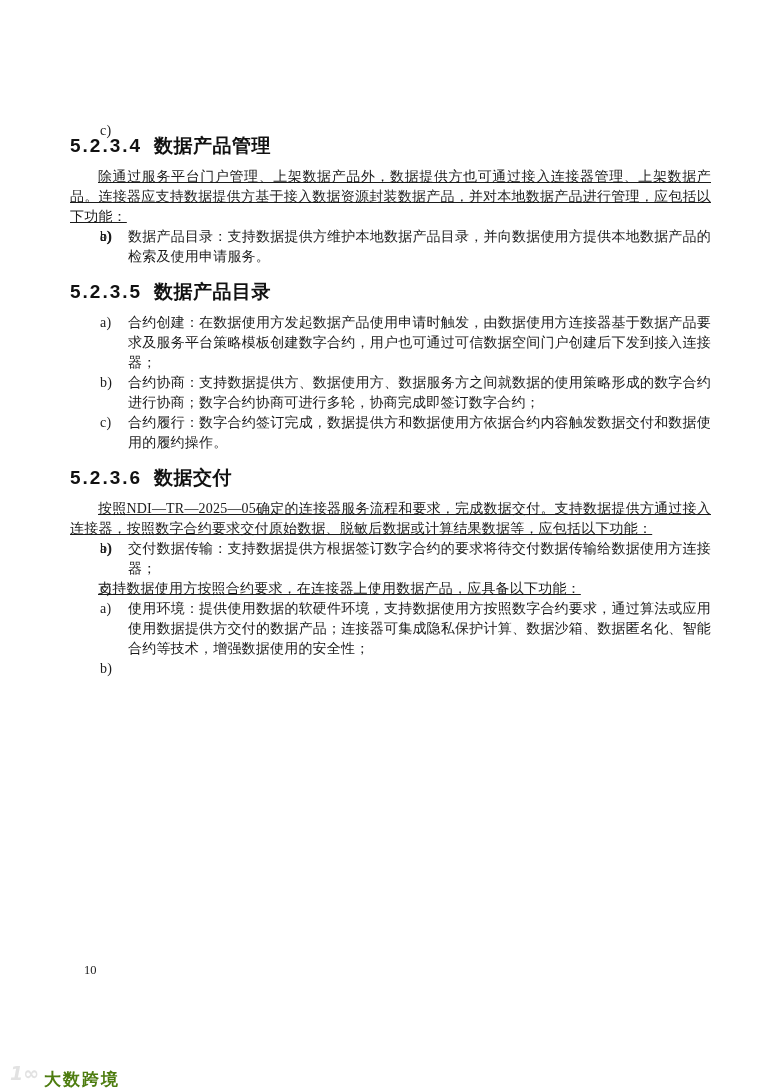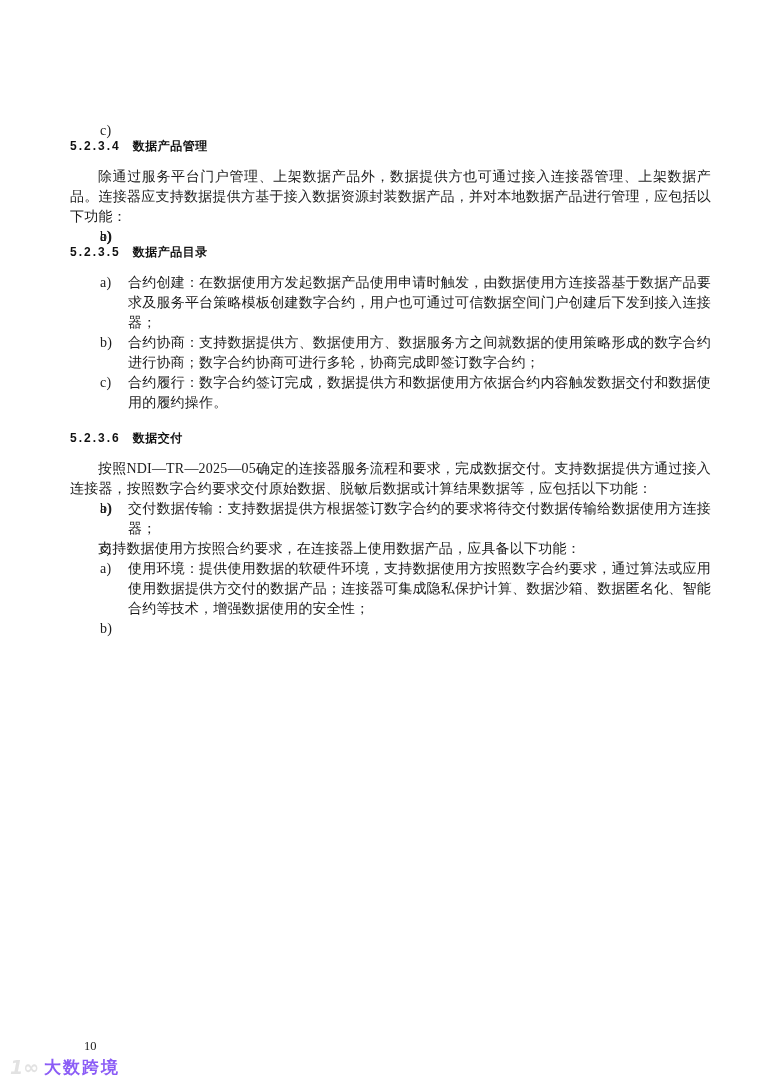--- a/index.html
+++ b/index.html
@@ -16,51 +16,52 @@
     position: absolute;
     left: 70px;
     top: 121px;
     width: 641px;
     font-size: 14px;
     line-height: 20px;
   }
   .sec-heading {
     font-family: "Liberation Sans", "DejaVu Sans", sans-serif;
     font-weight: bold;
-    font-size: 12px;
+    font-size: 19px;
     color: #111111;
     margin: 15px 0 11px 0;
     line-height: 20px;
   }
   .heading-num {
     letter-spacing: 2px;
     margin-right: 12px;
   }
   .heading-title { letter-spacing: 0.5px; }
   .para {
     margin: 0;
     text-align: justify;
     text-indent: 2em;
     letter-spacing: 0.2px;
+    text-decoration: underline;
   }
   .item {
     position: relative;
     padding-left: 58px;
     text-align: justify;
     letter-spacing: 0.2px;
   }
   .item-label {
     position: absolute;
     left: 30px;
     top: 0;
   }
   .page-number {
     position: absolute;
     left: 84px;
-    top: 1039px;
+    top: 963px;
     font-size: 12.5px;
     line-height: 14px;
     color: #222222;
   }
   .watermark {
     position: absolute;
     left: 10px;
     top: 1056px;
     display: flex;
     align-items: center;
@@ -75,34 +76,35 @@
     font-size: 19px;
     line-height: 22px;
     color: #e2e2e2;
   }
   .wm-text {
     font-family: "DejaVu Sans", sans-serif;
     font-weight: bold;
     font-size: 17px;
     line-height: 22px;
     letter-spacing: 2px;
-    color: #8b5cf6;
+    color: #4d7c0f;
+    margin-top: 12px;
   }
 </style>
 </head>
 <body>
 
 <div class="page">
   <main id="doc" class="content">
       <div class="item"><span class="item-label">c)</span></div>
       <div class="sec-heading"><span class="heading-num">5.2.3.4</span><span class="heading-title">数据产品管理</span></div>
       <p class="para">除通过服务平台门户管理、上架数据产品外，数据提供方也可通过接入连接器管理、上架数据产品。连接器应支持数据提供方基于接入数据资源封装数据产品，并对本地数据产品进行管理，应包括以下功能：</p>
       <div class="item"><span class="item-label">a)</span></div>
       <div class="item"><span class="item-label">b)</span></div>
-      <div class="item"><span class="item-label">c)</span></div>
+      <div class="item"><span class="item-label">c)</span><span class="item-text">数据产品目录：支持数据提供方维护本地数据产品目录，并向数据使用方提供本地数据产品的检索及使用申请服务。</span></div>
       <div class="sec-heading"><span class="heading-num">5.2.3.5</span><span class="heading-title">数据产品目录</span></div>
       <div class="item"><span class="item-label">a)</span><span class="item-text">合约创建：在数据使用方发起数据产品使用申请时触发，由数据使用方连接器基于数据产品要求及服务平台策略模板创建数字合约，用户也可通过可信数据空间门户创建后下发到接入连接器；</span></div>
       <div class="item"><span class="item-label">b)</span><span class="item-text">合约协商：支持数据提供方、数据使用方、数据服务方之间就数据的使用策略形成的数字合约进行协商；数字合约协商可进行多轮，协商完成即签订数字合约；</span></div>
       <div class="item"><span class="item-label">c)</span><span class="item-text">合约履行：数字合约签订完成，数据提供方和数据使用方依据合约内容触发数据交付和数据使用的履约操作。</span></div>
       <div class="sec-heading"><span class="heading-num">5.2.3.6</span><span class="heading-title">数据交付</span></div>
       <p class="para">按照NDI—TR—2025—05确定的连接器服务流程和要求，完成数据交付。支持数据提供方通过接入连接器，按照数字合约要求交付原始数据、脱敏后数据或计算结果数据等，应包括以下功能：</p>
       <div class="item"><span class="item-label">a)</span></div>
       <div class="item"><span class="item-label">b)</span><span class="item-text">交付数据传输：支持数据提供方根据签订数字合约的要求将待交付数据传输给数据使用方连接器；</span></div>
       <div class="item"><span class="item-label">c)</span></div>
       <p class="para">支持数据使用方按照合约要求，在连接器上使用数据产品，应具备以下功能：</p>

